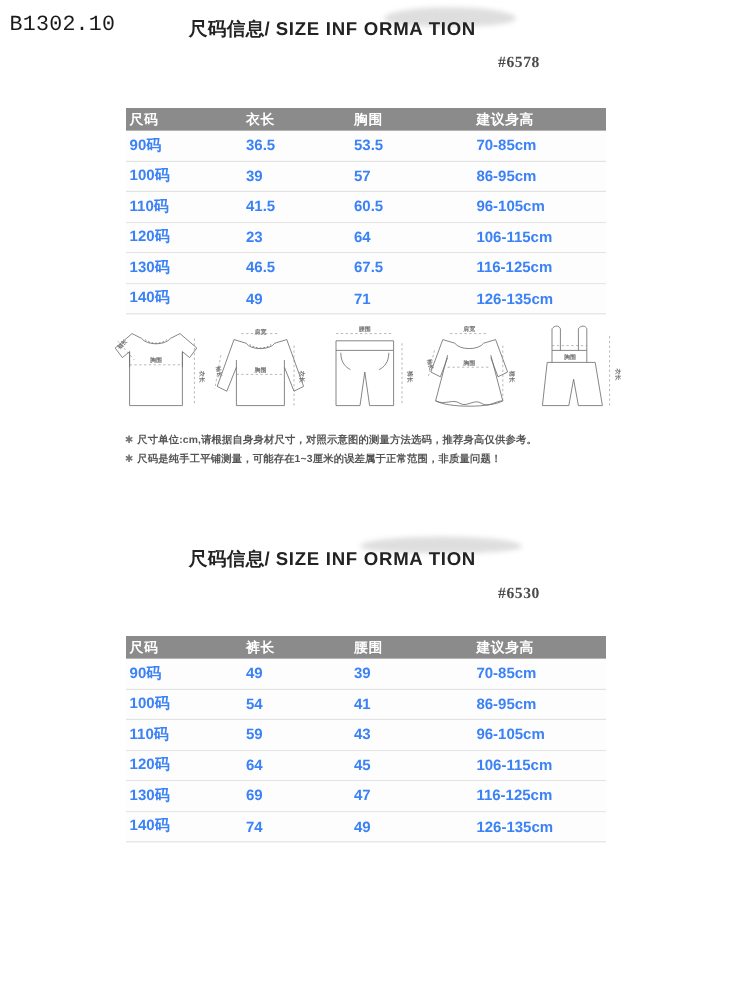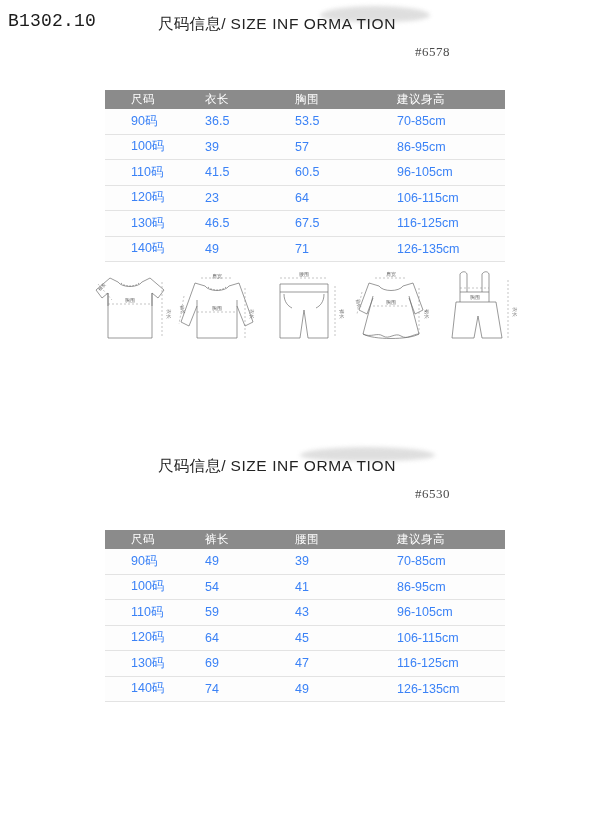--- a/index.html
+++ b/index.html
@@ -21,20 +21,21 @@
     top: 11px;
     font-family: Liberation Mono, monospace;
     font-size: 18px;
     color: #1a1a1a;
     letter-spacing: 0.2px;
   }
   .section {
     position: absolute;
     left: 0;
     width: 554px;
+    font-weight: bold;
   }
   .section-1 { top: 0px; }
   .section-2 { top: 442px; }
 
   .title-wrap {
     position: relative;
     height: 40px;
   }
   .smudge {
     position: absolute;
@@ -101,21 +102,21 @@
     align-items: center;
     height: 24.5px;
     border-bottom: 1px solid #e3e3e3;
     background: #fdfdfd;
   }
   .trow:last-child { border-bottom: 1px solid #e3e3e3; }
   .trow .cell {
     font-size: 12.5px;
     color: #3b82f6;
   }
-  .cell.c0 { width: 92px; padding-left: 26px; box-sizing: border-box; }
+  .cell.c0 { width: 92px; padding-left: 3px; box-sizing: border-box; }
   .cell.c1 { width: 95px; padding-left: 8px; box-sizing: border-box; }
   .cell.c2 { width: 105px; padding-left: 3px; box-sizing: border-box; }
   .cell.c3 { width: 108px; padding-left: 0px; box-sizing: border-box; }
 
   .diagrams {
     position: absolute;
     left: 88px;
     width: 432px;
     height: 84px;
     display: flex;
@@ -296,20 +297,22 @@
           <path d="M24 22 L53 22" stroke-dasharray="2 2"></path>
           <path d="M72 14 L72 72" stroke-dasharray="2 2"></path>
         </g>
         <text x="39" y="33" font-size="5" fill="#707070" text-anchor="middle" font-family="'Liberation Sans',sans-serif">胸围</text>
         <text x="77" y="46" font-size="5" fill="#707070" text-anchor="middle" font-family="'Liberation Sans',sans-serif" transform="rotate(90 77 46)">衣长</text>
       </svg>
     </div>
   </div>
 
   <div class="notes">
+    <div class="note"><span class="star">✱</span><span>尺寸单位:cm,请根据自身身材尺寸，对照示意图的测量方法选码，推荐身高仅供参考。</span></div>
+    <div class="note"><span class="star">✱</span><span>尺码是纯手工平铺测量，可能存在1~3厘米的误差属于正常范围，非质量问题！</span></div>
   </div>
 </div>
 
 <div class="section section-2">
   <div class="title-wrap">
     <div class="smudge s2"></div>
     <div class="title">
       <span class="cn">尺码信息</span><span class="sep">/</span>
       <span class="en">SIZE INF ORMA TION</span>
     </div>

